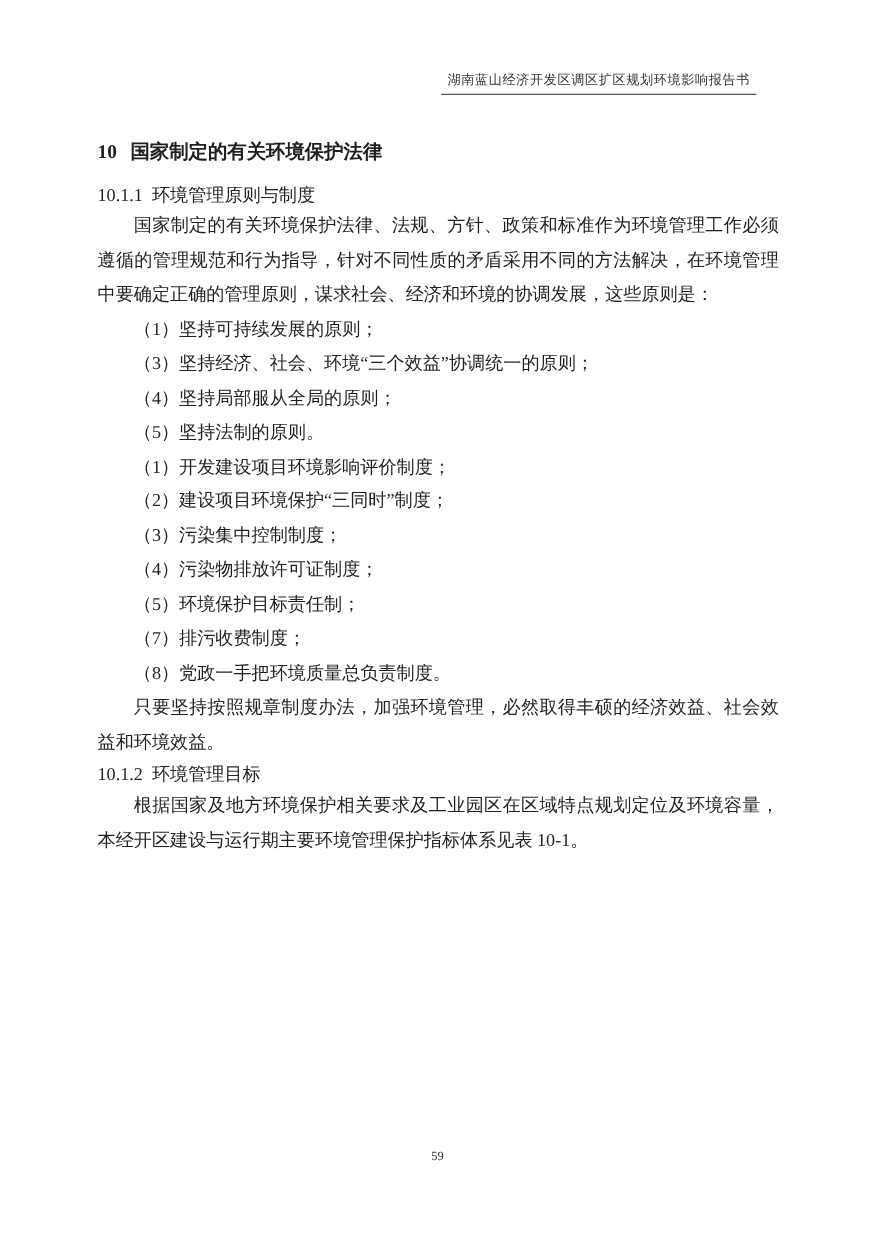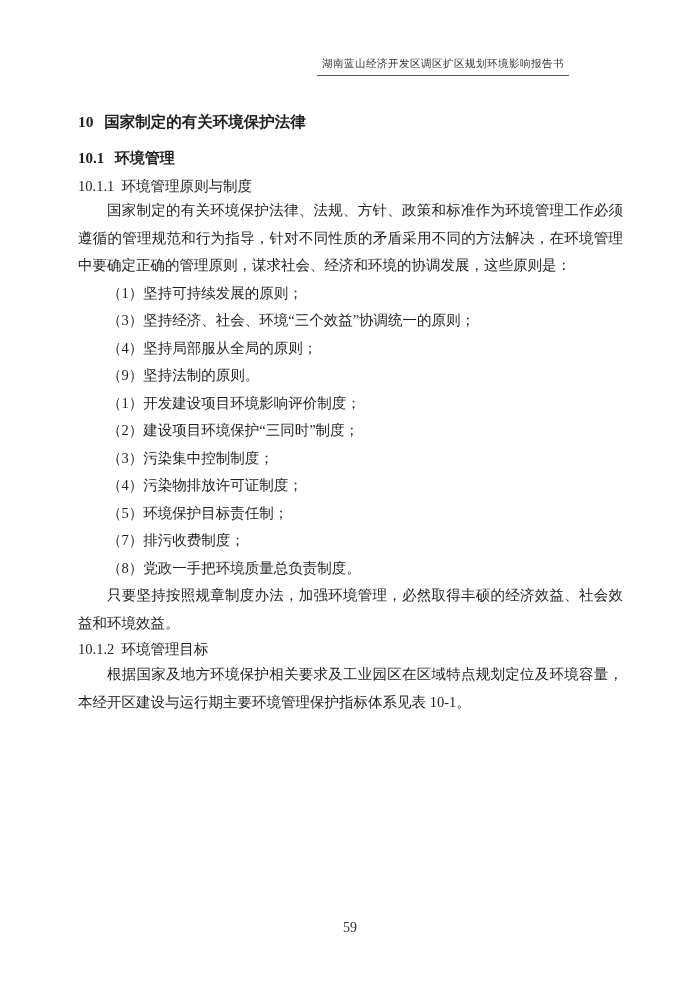--- a/index.html
+++ b/index.html
@@ -7,20 +7,21 @@
     width: 700px; height: 990px;
     background: #ffffff;
     font-family: "Liberation Serif", "DejaVu Serif", serif;
     color: #1f1f1f;
   }
   .page {
     position: relative;
     width: 624px; height: 990px;
     background: #ffffff;
     overflow: hidden;
+    padding-left: 36px;
   }
   .header {
     position: absolute;
     top: 57px; right: 55px;
     font-size: 10.5px;
     color: #333333;
     border-bottom: 1px solid #555555;
     padding: 0 5px 4px 5px;
     letter-spacing: 0.5px;
     white-space: nowrap;
@@ -66,53 +67,50 @@
     line-height: 27.5px;
     text-indent: 2em;
     margin: 0;
     white-space: nowrap;
   }
   .footer {
     position: absolute;
     top: 920px; left: 0;
     width: 700px;
     text-align: center;
-    font-size: 14px;
+    font-size: 10px;
     color: #333333;
   }
 </style>
 </head>
 <body>
 
 <div class="page">
 
   <div class="header">
     <span>湖南蓝山经济开发区调区扩区规划环境影响报告书</span>
   </div>
 
   <div class="content">
 
     <div class="h1">
       <span class="hnum">10</span><span>国家制定的有关环境保护法律</span>
     </div>
 
-    <div class="h2">
-      <span class="hnum">10.1</span><span>环境管理</span>
-    </div>
 
     <div class="h3">
       <span class="hnum-small">10.1.1</span><span>环境管理原则与制度</span>
     </div>
 
     <p class="para">国家制定的有关环境保护法律、法规、方针、政策和标准作为环境管理工作必须遵循的管理规范和行为指导，针对不同性质的矛盾采用不同的方法解决，在环境管理中要确定正确的管理原则，谋求社会、经济和环境的协调发展，这些原则是：</p>
 
     <div class="list-line">（1）坚持可持续发展的原则；</div>
     <div class="list-line">（3）坚持经济、社会、环境“三个效益”协调统一的原则；</div>
     <div class="list-line">（4）坚持局部服从全局的原则；</div>
-    <div class="list-line">（9）坚持法制的原则。</div>
+    <div class="list-line">（5）坚持法制的原则。</div>
 
 
     <div class="list-line">（1）开发建设项目环境影响评价制度；</div>
     <div class="list-line">（2）建设项目环境保护“三同时”制度；</div>
     <div class="list-line">（3）污染集中控制制度；</div>
     <div class="list-line">（4）污染物排放许可证制度；</div>
     <div class="list-line">（5）环境保护目标责任制；</div>
     <div class="list-line">（7）排污收费制度；</div>
     <div class="list-line">（8）党政一手把环境质量总负责制度。</div>
 

